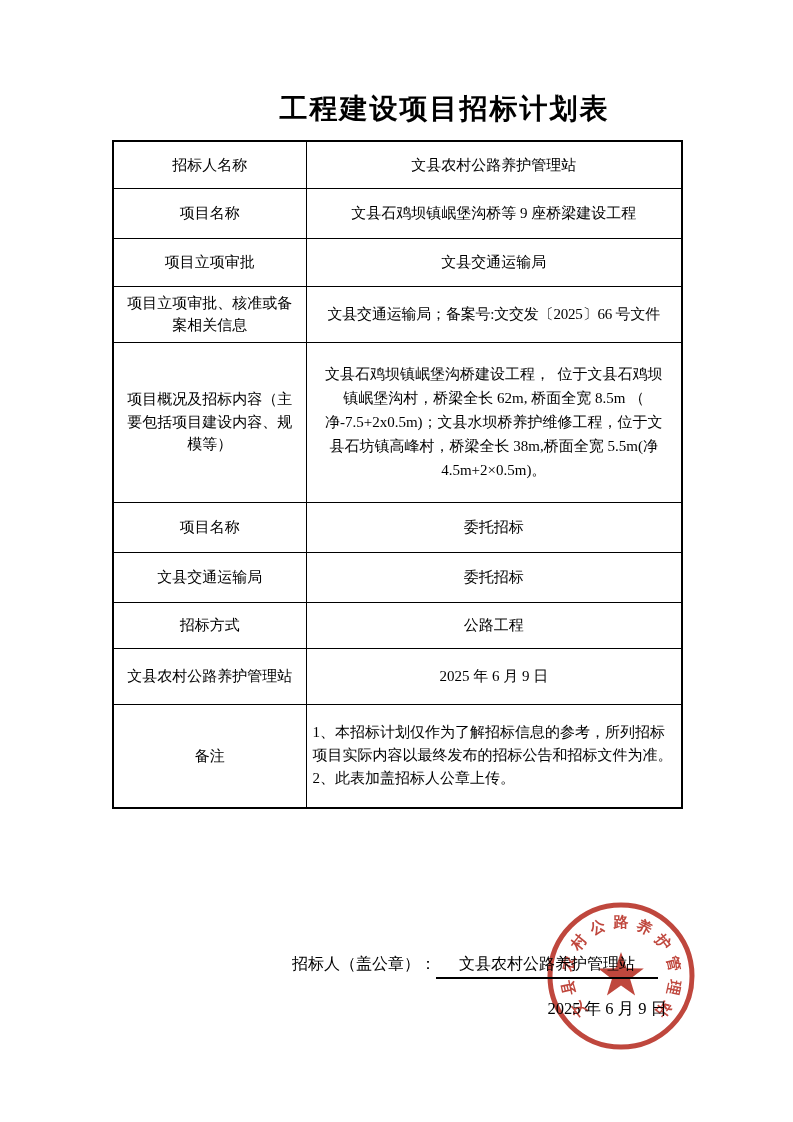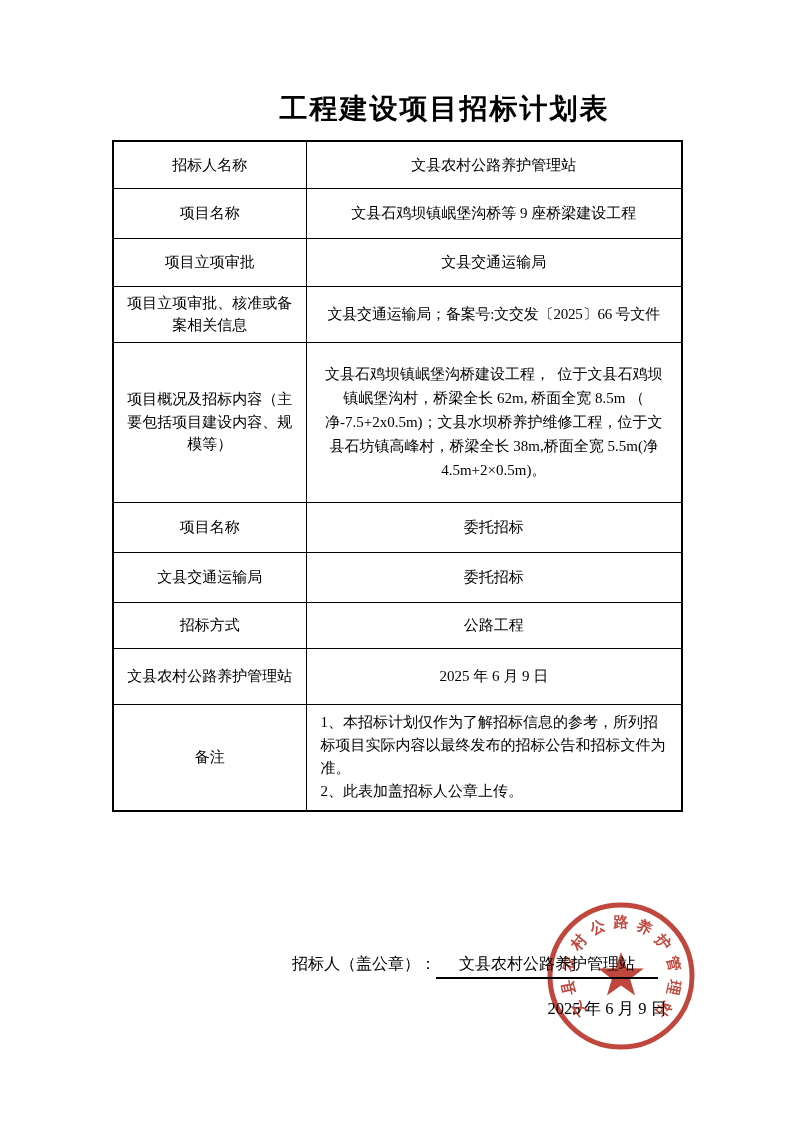--- a/index.html
+++ b/index.html
@@ -39,21 +39,21 @@
     word-break: break-word;
   }
   .plan-table td.label-cell { padding: 3px 10px; }
   td.approval-value { font-size: 15px; letter-spacing: -0.2px; }
   td.overview-value { white-space: pre-wrap; line-height: 1.6; padding: 6px 12px; }
   td.remark-value {
     text-align: left;
     white-space: pre-wrap;
     line-height: 1.55;
     vertical-align: middle;
-    padding: 6px 14px;
+    padding: 6px 6px;
     margin-top: 6px;
   }
   .signature-row {
     position: absolute;
     top: 954px; left: 292px;
     font-size: 16px;
     white-space: nowrap;
   }
   .signature-name {
     display: inline-block;

